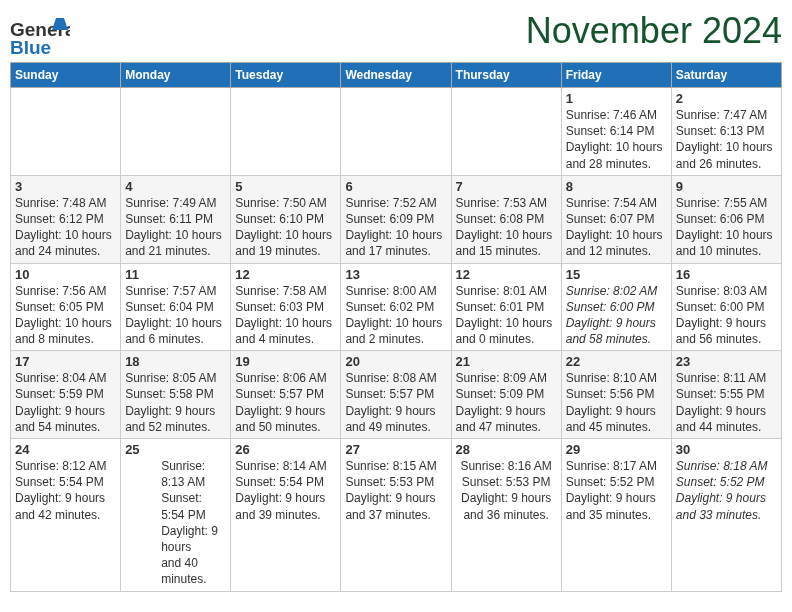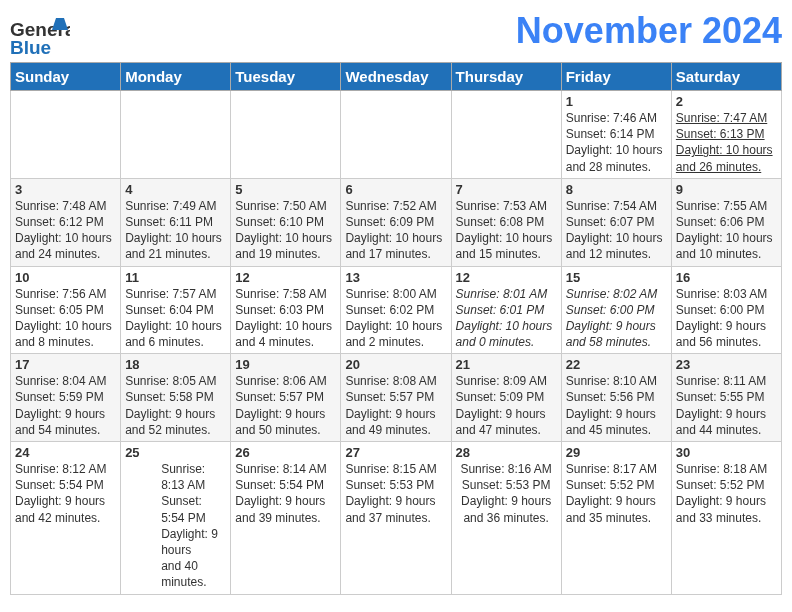--- a/index.html
+++ b/index.html
@@ -24,37 +24,37 @@
     }
     .logo-icon {
       display: flex;
       align-items: center;
     }
     .title-area {
       text-align: right;
     }
     .month-title {
       font-size: 36px;
-      font-weight: bold;
-      color: #3b82f6;
+      font-weight: normal;
+      color: #14532d;
     }
     .subtitle {
       font-size: 15px;
       color: #555;
       margin-top: 2px;
     }
     .calendar {
       width: 100%;
       border-collapse: collapse;
       border: 1px solid #ccc;
     }
     .calendar th {
       background: #2070b8;
       color: #fff;
-      font-size: 15px;
+      font-size: 12px;
       font-weight: bold;
       padding: 5px 4px;
       text-align: left;
       border: 1px solid #aaa;
     }
     .calendar td {
       border: 1px solid #ccc;
       vertical-align: top;
       padding: 3px 4px;
       font-size: 10.5px;
@@ -129,21 +129,21 @@
         <td class="empty-cell"></td>
         <td>
           <span class="day-num">1</span>
           <div class="day-info" style="white-space: pre-line;">Sunrise: 7:46 AM
 Sunset: 6:14 PM
 Daylight: 10 hours
 and 28 minutes.</div>
         </td>
         <td>
           <span class="day-num">2</span>
-          <div class="day-info" style="white-space: pre-line; text-decoration: underline;">Sunrise: 7:47 AM
+          <div class="day-info" style="white-space: pre-line;">Sunrise: 7:47 AM
 Sunset: 6:13 PM
 Daylight: 10 hours
 and 26 minutes.</div>
         </td>
       </tr>
       <tr class="row-even">
         <td>
           <span class="day-num">3</span>
           <div class="day-info" style="white-space: pre-line;">Sunrise: 7:48 AM
 Sunset: 6:12 PM
@@ -217,21 +217,21 @@
         </td>
         <td>
           <span class="day-num">13</span>
           <div class="day-info" style="white-space: pre-line;">Sunrise: 8:00 AM
 Sunset: 6:02 PM
 Daylight: 10 hours
 and 2 minutes.</div>
         </td>
         <td>
           <span class="day-num">12</span>
-          <div class="day-info" style="white-space: pre-line; font-style: italic;">Sunrise: 8:01 AM
+          <div class="day-info" style="white-space: pre-line;">Sunrise: 8:01 AM
 Sunset: 6:01 PM
 Daylight: 10 hours
 and 0 minutes.</div>
         </td>
         <td>
           <span class="day-num">15</span>
           <div class="day-info" style="white-space: pre-line; font-style: italic;">Sunrise: 8:02 AM
 Sunset: 6:00 PM
 Daylight: 9 hours
 and 58 minutes.</div>
@@ -333,20 +333,20 @@
         </td>
         <td>
           <span class="day-num">29</span>
           <div class="day-info" style="white-space: pre-line;">Sunrise: 8:17 AM
 Sunset: 5:52 PM
 Daylight: 9 hours
 and 35 minutes.</div>
         </td>
         <td>
           <span class="day-num">30</span>
-          <div class="day-info" style="white-space: pre-line;">Sunrise: 8:18 AM
+          <div class="day-info" style="white-space: pre-line; font-style: italic;">Sunrise: 8:18 AM
 Sunset: 5:52 PM
 Daylight: 9 hours
 and 33 minutes.</div>
         </td>
       </tr>
     </tbody>
 </table>
 
 </body></html>

